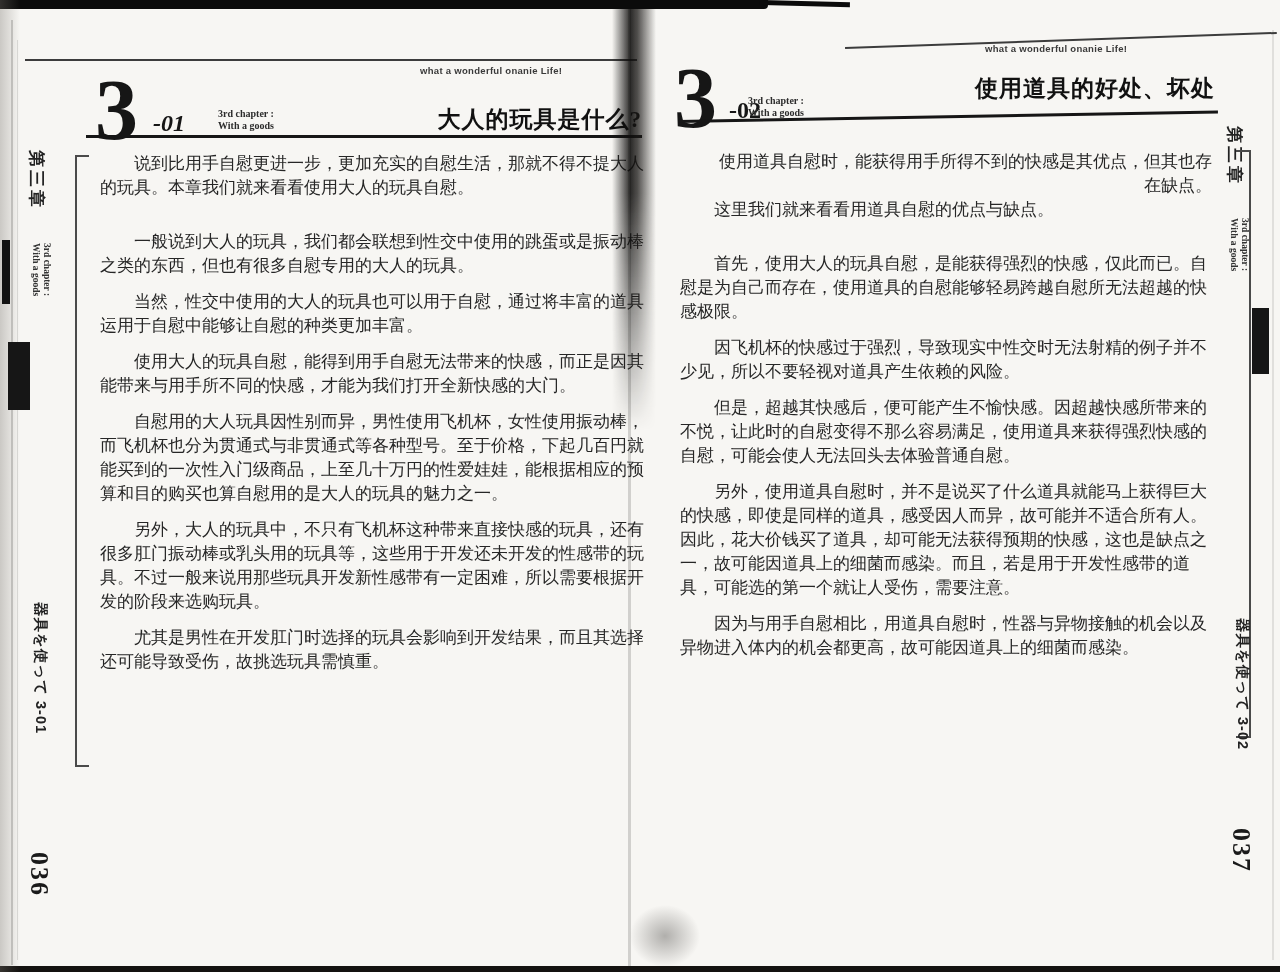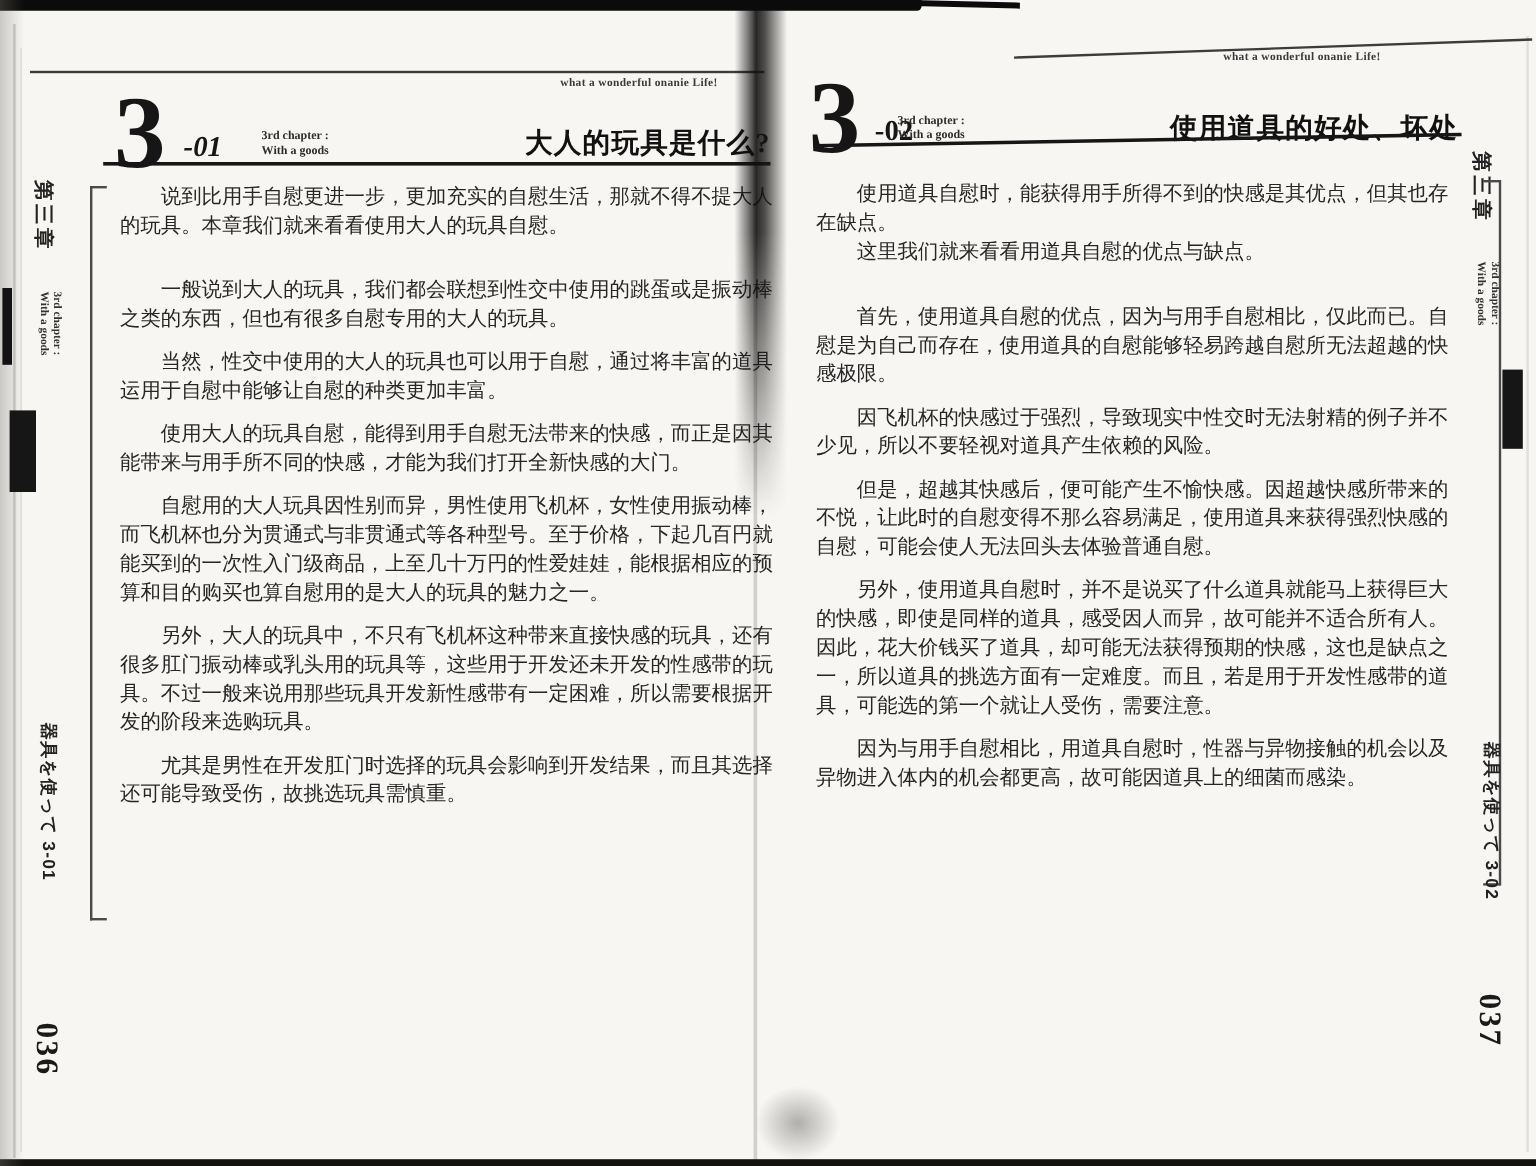--- a/index.html
+++ b/index.html
@@ -23,36 +23,36 @@
     -webkit-mask-image:linear-gradient(180deg,#000 0%,#000 45%,transparent 100%);
     mask-image:linear-gradient(180deg,#000 0%,#000 45%,transparent 100%);}
   .left-edge-shade{position:absolute;left:0;top:0;width:20px;height:972px;
     background:linear-gradient(90deg,rgba(120,116,110,0.35),rgba(120,116,110,0));}
   .left-edge-line1{position:absolute;left:11px;top:20px;width:2px;height:945px;background:rgba(60,58,55,0.22);}
   .left-edge-line2{position:absolute;left:17px;top:40px;width:1px;height:920px;background:rgba(60,58,55,0.14);}
   .right-edge-line{position:absolute;left:1272px;top:30px;width:2px;height:930px;background:rgba(60,58,55,0.12);}
   .tab-left-sliver{position:absolute;left:2px;top:240px;width:8px;height:64px;background:#121212;}
   .tab-left{position:absolute;left:8px;top:342px;width:22px;height:68px;background:#161616;}
   .tab-right{position:absolute;left:1252px;top:308px;width:17px;height:66px;background:#161616;}
-  .strap{position:absolute;font-family:Liberation Serif, serif;
-    font-size:9.5px;font-weight:bold;color:#3a3a3a;text-align:center;letter-spacing:0.3px;}
+  .strap{position:absolute;font-family:Liberation Sans, sans-serif;
+    font-size:9.5px;font-weight:bold;color:#3a3a3a;text-align:left;letter-spacing:0.3px;}
   .rule-thin{position:absolute;height:2px;background:#3c3c3c;}
   .rule-heavy{position:absolute;height:3px;background:#161616;}
   .big-num{position:absolute;font-family:"Liberation Serif","DejaVu Serif",serif;
     font-weight:bold;font-size:86px;line-height:64px;color:#161616;}
   .sec-num{position:absolute;font-family:"Liberation Serif","DejaVu Serif",serif;
     font-weight:bold;font-size:24px;color:#161616;}
   .chap-label{position:absolute;font-family:"Liberation Serif","DejaVu Serif",serif;
     font-weight:bold;font-size:10px;line-height:12px;color:#2c2c2c;}
   .page-title{position:absolute;font-family:"Liberation Serif","DejaVu Serif",serif;
     font-weight:bold;font-size:23px;color:#111;text-align:right;letter-spacing:1px;}
   .body-col{position:absolute;font-size:17px;line-height:24px;color:#262626;letter-spacing:0px;}
   .body-col p{margin:0 0 12px 0;text-indent:34px;}
   .body-left p:first-child{margin-bottom:30px;}
-  .body-right p:nth-child(1){margin-bottom:0;}
+  .body-right p:nth-child(1){margin-bottom:0;text-align:right;}
   .body-right p:nth-child(2){margin-bottom:30px;}
 
   
   .rot{position:absolute;transform:rotate(90deg);transform-origin:0 0;white-space:nowrap;}
   .m-chapter{font-size:17px;font-weight:bold;letter-spacing:3px;color:#222;}
   .m-small{font-family:"Liberation Serif","DejaVu Serif",serif;font-size:9.5px;line-height:11px;font-weight:bold;color:#333;}
   .m-foot{font-size:14.5px;font-weight:bold;letter-spacing:1px;color:#222;}
   .m-pagenum{font-family:"Liberation Serif","DejaVu Serif",serif;font-size:26px;font-weight:bold;letter-spacing:2px;color:#1a1a1a;}
   .bracket-v{position:absolute;width:2px;background:#4a4a4a;}
   .bracket-h{position:absolute;height:2px;background:#4a4a4a;}
@@ -102,30 +102,30 @@
 
     <div class="rule-thin" style="left:845px;top:47px;width:432px;transform:rotate(-2deg);transform-origin:0 0;"></div>
     <div class="strap" style="left:985px;top:43px;width:200px;">what a wonderful onanie Life!</div>
 
     <div class="big-num" style="left:674px;top:66px;">3</div>
     <div class="sec-num" style="left:729px;top:97px;">-02</div>
     <div class="chap-label" style="left:748px;top:95px;">
       <div>3rd chapter :</div>
       <div>With a goods</div>
     </div>
-    <div class="page-title" style="left:900px;top:91px;width:315px;">使用道具的好处、坏处</div>
+    <div class="page-title" style="left:900px;top:73px;width:315px;">使用道具的好处、坏处</div>
     <div class="rule-heavy" style="left:678px;top:120px;width:540px;height:2.5px;transform:rotate(-1deg);transform-origin:0 0;"></div>
 
     <div class="body-col body-right" style="left:680px;top:150px;width:532px;">
         <p class="para">使用道具自慰时，能获得用手所得不到的快感是其优点，但其也存在缺点。</p>
         <p class="para">这里我们就来看看用道具自慰的优点与缺点。</p>
-        <p class="para">首先，使用道具自慰的优点，因为与用手自慰相比，仅此而已。自慰是为自己而存在，使用道具的自慰能够轻易跨越自慰所无法超越的快感极限。</p>
+        <p class="para">首先，使用大人的玩具自慰，是能获得强烈的快感，仅此而已。自慰是为自己而存在，使用道具的自慰能够轻易跨越自慰所无法超越的快感极限。</p>
         <p class="para">因飞机杯的快感过于强烈，导致现实中性交时无法射精的例子并不少见，所以不要轻视对道具产生依赖的风险。</p>
         <p class="para">但是，超越其快感后，便可能产生不愉快感。因超越快感所带来的不悦，让此时的自慰变得不那么容易满足，使用道具来获得强烈快感的自慰，可能会使人无法回头去体验普通自慰。</p>
-        <p class="para">另外，使用道具自慰时，并不是说买了什么道具就能马上获得巨大的快感，即使是同样的道具，感受因人而异，故可能并不适合所有人。因此，花大价钱买了道具，却可能无法获得预期的快感，这也是缺点之一，所以道具的挑选方面有一定难度。而且，若是用于开发性感带的道具，可能选的第一个就让人受伤，需要注意。</p>
+        <p class="para">另外，使用道具自慰时，并不是说买了什么道具就能马上获得巨大的快感，即使是同样的道具，感受因人而异，故可能并不适合所有人。因此，花大价钱买了道具，却可能无法获得预期的快感，这也是缺点之一，故可能因道具上的细菌而感染。而且，若是用于开发性感带的道具，可能选的第一个就让人受伤，需要注意。</p>
         <p class="para">因为与用手自慰相比，用道具自慰时，性器与异物接触的机会以及异物进入体内的机会都更高，故可能因道具上的细菌而感染。</p>
       </div>
 
     <div class="rot m-chapter" style="left:1246px;top:126px;">第三章</div>
     <div class="rot m-small" style="left:1250px;top:218px;">
       <div>3rd chapter :</div>
       <div>With a goods</div>
     </div>
     <div class="bracket-h" style="left:1236px;top:150px;width:14px;"></div>
     <div class="bracket-v" style="left:1249px;top:150px;height:588px;"></div>

